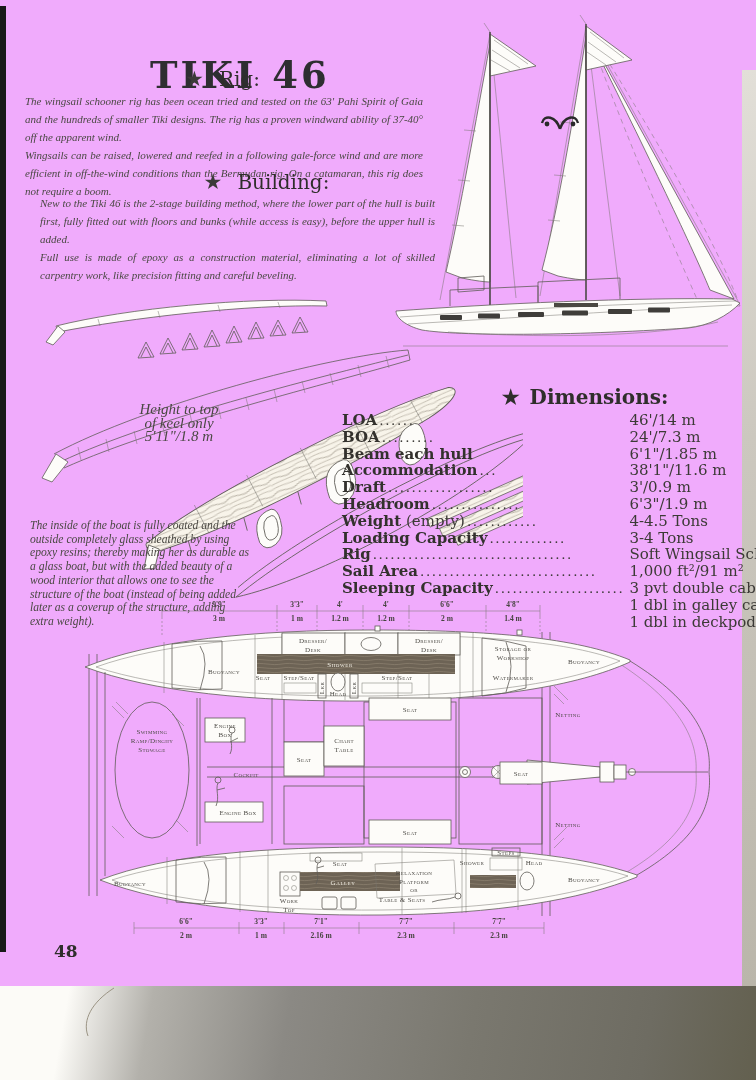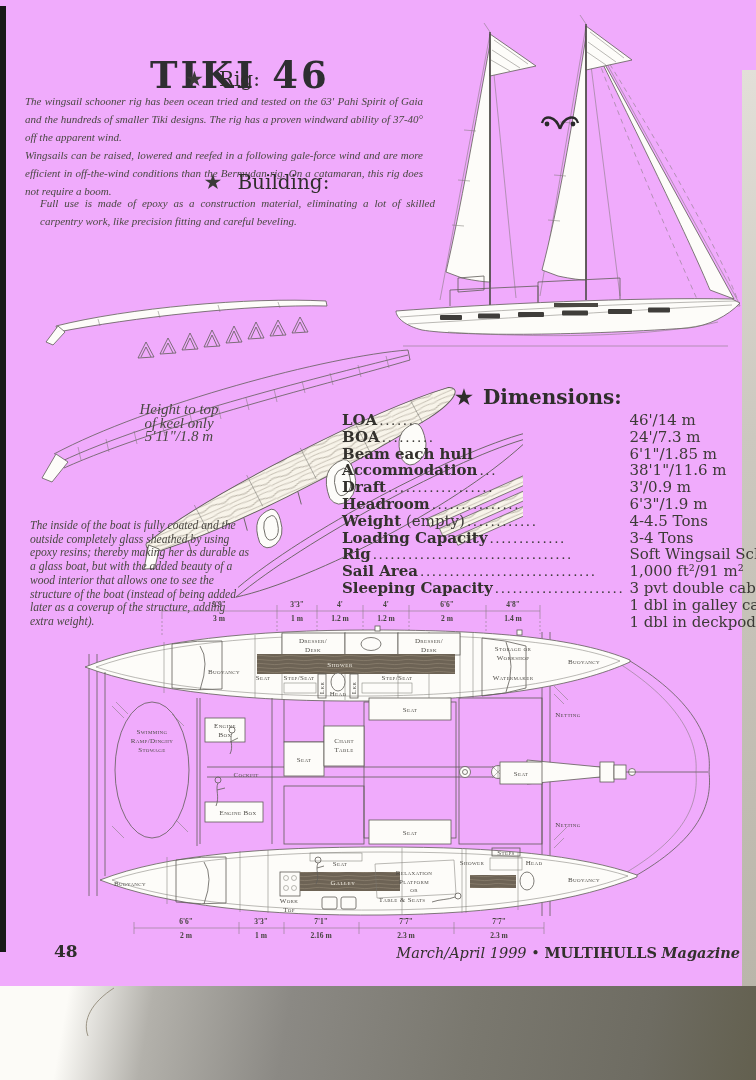--- a/index.html
+++ b/index.html
@@ -13,21 +13,21 @@
   .title{position:absolute;top:28px;left:150px;font-family:"DejaVu Serif",serif;font-weight:bold;
         font-size:37px;letter-spacing:3px;color:#2e2e31;}
   .sec-head{position:absolute;left:0;width:445px;text-align:center;font-family:"DejaVu Serif",serif;
         font-weight:normal;font-size:20px;color:#2f2e2b;}
   .sec-head .star{font-size:21px;margin-right:15px;color:#3b3a38;}
   .para{position:absolute;font-style:italic;font-size:11px;line-height:18px;color:#4a4843;
         text-align:justify;}
   .para p{margin:0;}
   .keel-note{position:absolute;left:133px;top:403px;width:92px;font-style:italic;font-size:15px;
         line-height:13.5px;text-align:center;color:#4a4843;}
-  .dim-head{position:absolute;top:385px;left:455px;width:260px;text-align:left;
+  .dim-head{position:absolute;top:385px;left:455px;width:260px;text-align:center;
         font-family:"DejaVu Serif",serif;font-weight:bold;font-size:20px;color:#2f2e2b;}
   .dim-head .star{font-size:20px;margin-right:10px;}
   .dims{position:absolute;top:412px;left:342px;border-collapse:collapse;
         font-family:"DejaVu Serif",serif;font-size:15px;color:#3c3a36;}
   .dims td{padding:0;line-height:16.8px;white-space:nowrap;vertical-align:baseline;}
   .dims td.lead{text-align:left;}
   .dims td.val{padding-left:5px;text-align:left;}
   .dims .dots{letter-spacing:1.6px;font-size:13.5px;padding-left:2px;}
   .dims b{font-weight:bold;color:#33312d;}
   .footer-page{position:absolute;left:54px;top:941px;font-family:"DejaVu Serif",serif;
@@ -63,20 +63,21 @@
   </div>
   <div class="para" style="top:92px;left:25px;width:398px;">
     <p>The wingsail schooner rig has been ocean tried and tested on the 63' Pahi Spirit of Gaia and the hundreds of smaller Tiki designs. The rig has a proven windward ability of 37-40° off the apparent wind.</p>
     <p>Wingsails can be raised, lowered and reefed in a following gale-force wind and are more efficient in off-the-wind conditions than the Bermudan rig.  On a catamaran, this rig does not require a boom.</p>
   </div>
 
   <div class="sec-head" style="top:170px;padding-left:44px;">
     <span class="star">★</span><span>Building:</span>
   </div>
   <div class="para" style="top:194px;left:40px;width:395px;">
+    <p>New to the Tiki 46 is the 2-stage building method, where the lower part of the hull is built first, fully fitted out with floors and bunks (while access is easy), before the upper hull is added.</p>
     <p>Full use is made of epoxy as a construction material, eliminating a lot of skilled carpentry work, like precision fitting and careful beveling.</p>
   </div>
 
   <div class="fig" style="left:388px;top:10px;">
     <svg width="362" height="340" viewBox="0 0 362 340">
 
       <line class="thin" x1="198" y1="16" x2="350" y2="291"></line>
       <line class="thin" x1="102" y1="24" x2="52" y2="290"></line>
       <line class="thin" x1="102" y1="24" x2="128" y2="288"></line>
       <line class="thin" x1="198" y1="16" x2="152" y2="286"></line>
@@ -569,25 +570,19 @@
           <text class="dim" x="249" y="344">2.16 m</text>
         <text class="dim" x="334" y="330">7'7"</text>
           <text class="dim" x="334" y="344">2.3 m</text>
         <text class="dim" x="427" y="330">7'7"</text>
           <text class="dim" x="427" y="344">2.3 m</text>
       </g>
     </svg>
   </div>
 
   <div class="footer-page">48</div>
-  <div class="footer-right">
-    <span class="it">March/April 1999</span>
-    <span>•</span>
-    <b>MULTIHULLS</b>
-    <b class="it">Magazine</b>
-  </div>
 
   <div class="bottom-band"></div>
   <svg width="60" height="52" style="position:absolute;left:80px;top:986px;">
     <path d="M34,2 C12,16 2,34 8,50" stroke="#9b9484" stroke-width="1" fill="none"></path>
   </svg>
 
 </div>
 
 </body></html>

